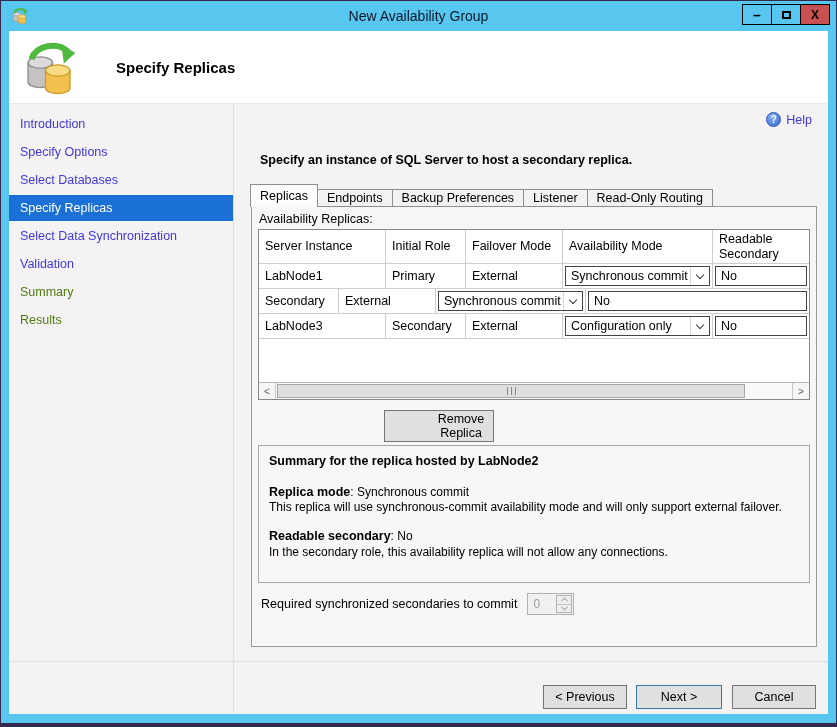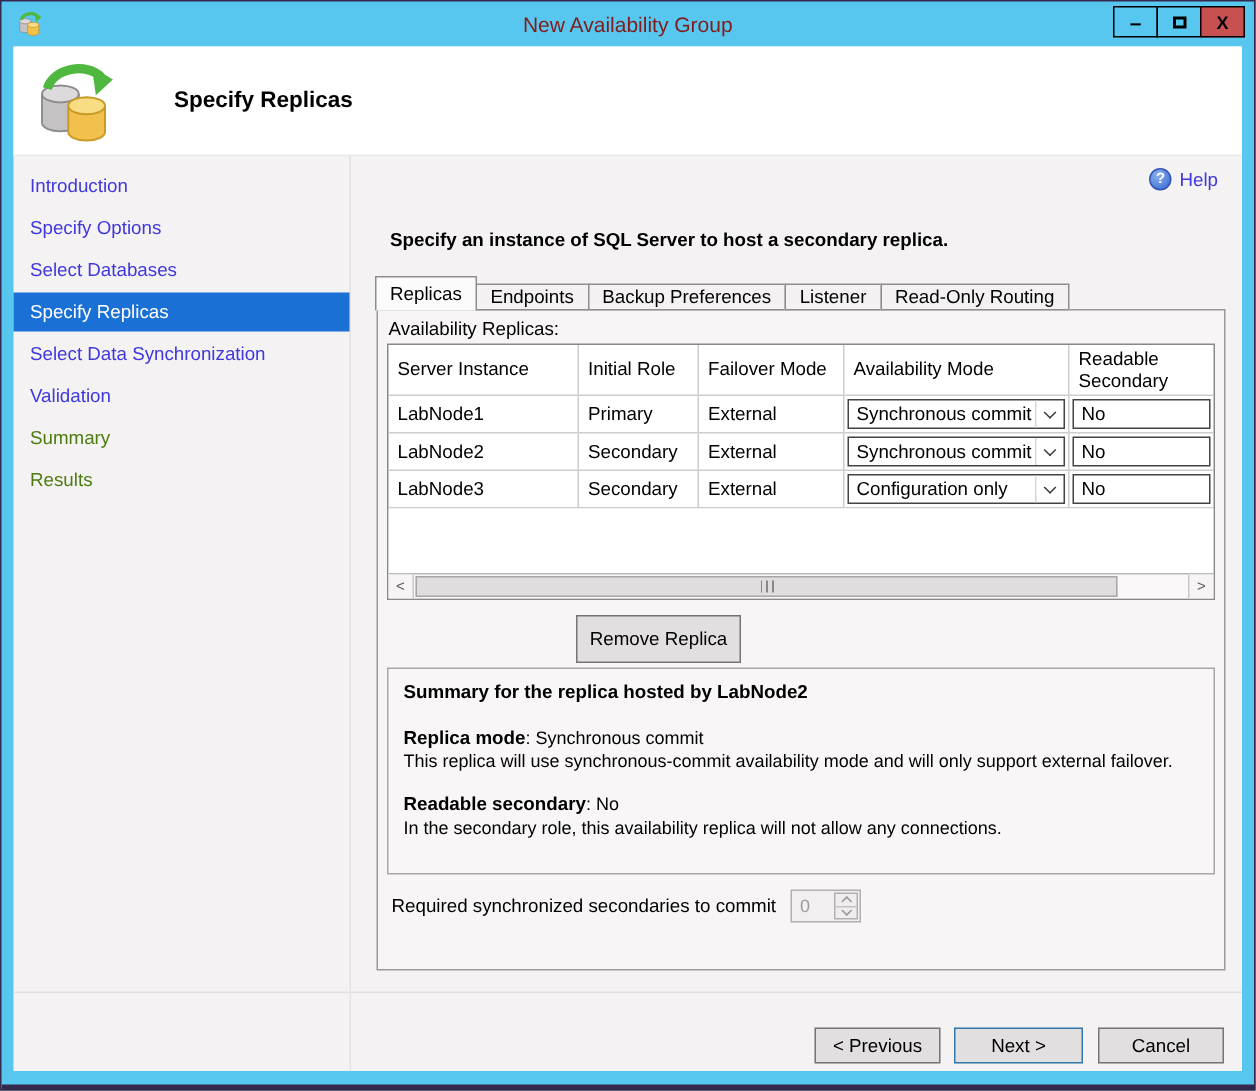--- a/index.html
+++ b/index.html
@@ -5,21 +5,21 @@
   * { box-sizing: border-box; margin: 0; padding: 0; }
   html,body { background:#2b2b2b; }
   .screen{ width:837px; height:727px; position:relative; background:#58c7ef;
     font-family:"Liberation Sans","DejaVu Sans",sans-serif; color:#000; overflow:hidden;
     border:1px solid #35284e; }
   .bottom-dark{ position:absolute; left:0; right:0; bottom:0; height:3px; background:#35284e; }
 
   
   .titlebar{ position:absolute; top:0; left:0; right:0; height:30px; display:flex; align-items:center; }
   .tb-icon{ position:absolute; left:10px; top:6px; width:17px; height:17px; }
-  .tb-title{ flex:1; text-align:center; font-size:14px; color:#7f1d1d; }
+  .tb-title{ flex:1; text-align:center; font-size:14px; color:#0f172a; }
   .caps{ position:absolute; right:6px; top:3px; display:flex; }
   .cap{ width:30px; height:21px; border:1px solid #000; display:flex; align-items:center; justify-content:center;
         margin-left:-1px; font-weight:bold; font-size:12px; color:#000; cursor:pointer; }
   .cap.close{ background:#c75050; }
   .max-glyph{ width:9px; height:8px; border:2px solid #000; display:inline-block; }
   .min-glyph{ font-size:14px; font-weight:bold; line-height:8px; }
 
   
   .body{ position:absolute; top:30px; left:8px; right:8px; bottom:12px; background:#f5f2f3;
          display:flex; flex-direction:column; }
@@ -78,21 +78,21 @@
   .sb-right{ right:0; border-left:1px solid #c9c6c7; }
   .sb-thumb{ position:absolute; left:18px; top:1px; bottom:1px; width:468px; background:#dfdddd;
         border:1px solid #a8a5a6; display:flex; align-items:center; justify-content:center; cursor:grab; }
   .grip{ width:9px; height:8px;
         background:repeating-linear-gradient(90deg,#8a8788 0 1px,transparent 1px 4px); }
 
   .btn{ background:#e2dfe0; border:1px solid #777475; font-size:12.5px;
         display:inline-flex; align-items:center; justify-content:center; cursor:pointer;
         font-family:"Liberation Sans","DejaVu Sans",sans-serif; }
   .add-btn{ position:absolute; top:203px; left:6px; width:118px; height:28px; }
-  .remove-btn{ position:absolute; top:203px; left:132px; width:110px; height:32px; }
+  .remove-btn{ position:absolute; top:203px; left:132px; width:110px; height:32px;padding-left:44px; }
 
   .summary{ position:absolute; top:238px; left:6px; right:6px; height:138px; border:1px solid #a9a6a7;
             background:#f8f6f7; padding:8px 10px; font-size:12px; line-height:1.25; }
   .sum-title{ font-weight:bold; font-size:12.5px; margin-bottom:15px; }
   .sum-label{ font-weight:bold; font-size:12.5px; }
   .sum-gap{ margin-top:14px; }
 
   .required{ position:absolute; top:386px; left:9px; display:flex; align-items:center; font-size:12.5px; }
   .spinbox{ margin-left:10px; width:47px; height:22px; border:1px solid #b3b0b1; background:#f2eff0;
             position:relative; display:flex; align-items:center; padding-left:5px; color:#9b9b9b; font-size:12px; }
@@ -207,21 +207,20 @@
                 </div>
               </div>
               <div class="cell c5 ddcell">
                 <div class="dd">
                   <span>No</span>
                 </div>
               </div>
             </div>
 
             <div class="trow drow">
-              <div class="cell c1">LabNode2</div>
               <div class="cell c2">Secondary</div>
               <div class="cell c3">External</div>
               <div class="cell c4 ddcell">
                 <div class="dd">
                   <span>Synchronous commit</span>
                   <span class="ddbtn">
                       <span class="chev"></span>
                     </span>
                 </div>
               </div>

